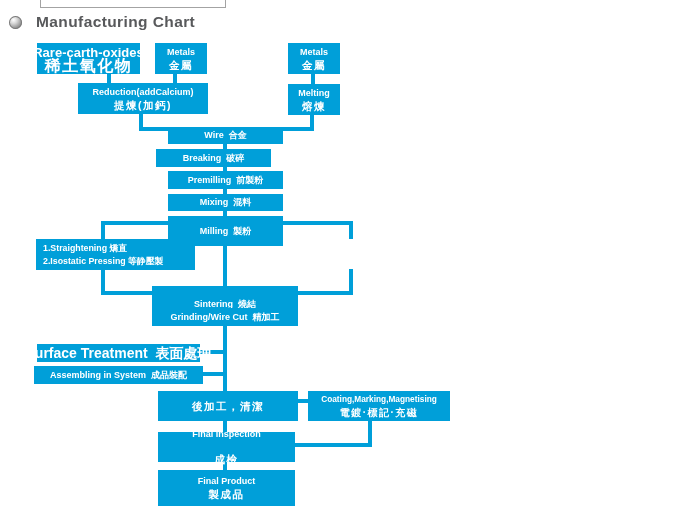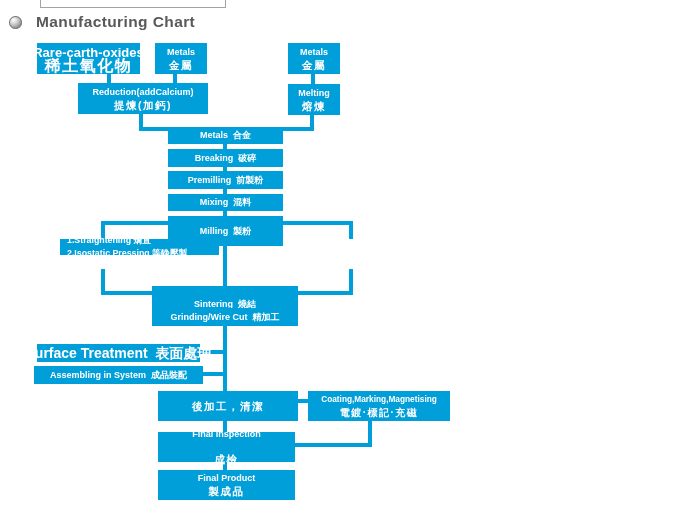--- a/index.html
+++ b/index.html
@@ -94,35 +94,35 @@
     </div>
     <div class="fbox" style="left: 78px; top: 83px; width: 130px; height: 31px; background: rgb(0, 159, 217);">
       <span class="ln" style="font-size: 9px;">Reduction(addCalcium)</span>
       <span class="ln cjk" style="font-size: 10.5px;">提煉(加鈣)</span>
     </div>
     <div class="fbox" style="left: 288px; top: 84px; width: 52px; height: 31px; background: rgb(0, 159, 217);">
       <span class="ln" style="font-size: 9px;">Melting</span>
       <span class="ln cjk" style="font-size: 10.5px;">熔煉</span>
     </div>
     <div class="fbox" style="left: 168px; top: 127px; width: 115px; height: 17px; background: rgb(0, 159, 217);">
-      <span class="ln" style="font-size: 9px;">Metals  合金</span>
+      <span class="ln" style="font-size: 9px;">Wire  合金</span>
     </div>
-    <div class="fbox" style="left: 168px; top: 149px; width: 115px; height: 18px; background: rgb(0, 159, 217);">
+    <div class="fbox" style="left: 156px; top: 149px; width: 115px; height: 18px; background: rgb(0, 159, 217);">
       <span class="ln" style="font-size: 9px;">Breaking  破碎</span>
     </div>
     <div class="fbox" style="left: 168px; top: 171px; width: 115px; height: 18px; background: rgb(0, 159, 217);">
       <span class="ln" style="font-size: 9px;">Premilling  前製粉</span>
     </div>
     <div class="fbox" style="left: 168px; top: 194px; width: 115px; height: 17px; background: rgb(0, 159, 217);">
       <span class="ln" style="font-size: 9px;">Mixing  混料</span>
     </div>
     <div class="fbox" style="left: 168px; top: 216px; width: 115px; height: 30px; background: rgb(0, 159, 217);">
       <span class="ln" style="font-size: 9px;">Milling  製粉</span>
     </div>
-    <div class="fbox left" style="left: 36px; top: 239px; width: 159px; height: 16px; background: rgb(0, 159, 217); margin-left: 24px;">
+    <div class="fbox left" style="left: 36px; top: 239px; width: 159px; height: 31px; background: rgb(0, 159, 217);">
       <span class="ln" style="font-size: 8.8px;">1.Straightening 矯直</span>
       <span class="ln" style="font-size: 8.8px;">2.Isostatic Pressing 等静壓製</span>
     </div>
     <div class="fbox" style="left: 152px; top: 286px; width: 146px; height: 36px; background: rgb(0, 159, 217); justify-content: center;">
       <span class="ln" style="font-size: 9px;">Sintering  燒結</span>
     </div>
     <div class="fbox" style="left: 152px; top: 308px; width: 146px; height: 18px; background: rgb(0, 159, 217);">
       <span class="ln" style="font-size: 9px;">Grinding/Wire Cut  精加工</span>
     </div>
     <div class="fbox" style="left: 37px; top: 344px; width: 163px; height: 18px; background: rgb(0, 159, 217);">
@@ -135,17 +135,17 @@
       <span class="ln cjk" style="font-size: 10.5px;">後加工，清潔</span>
     </div>
     <div class="fbox" style="left: 308px; top: 391px; width: 142px; height: 30px; background: rgb(0, 159, 217);">
       <span class="ln" style="font-size: 8.3px;">Coating,Marking,Magnetising</span>
       <span class="ln cjk" style="font-size: 10px;">電鍍·標記·充磁</span>
     </div>
     <div class="fbox" style="left: 158px; top: 432px; width: 137px; height: 30px; background: rgb(0, 159, 217); gap: 12px;">
       <span class="ln" style="font-size: 9px;">Final Inspection</span>
       <span class="ln cjk" style="font-size: 10.5px; text-align: center;">成檢</span>
     </div>
-    <div class="fbox" style="left: 158px; top: 470px; width: 137px; height: 30px; background: rgb(0, 159, 217);">
+    <div class="fbox" style="left: 158px; top: 470px; width: 137px; height: 36px; background: rgb(0, 159, 217);">
       <span class="ln" style="font-size: 9px;">Final Product</span>
       <span class="ln cjk" style="font-size: 10.5px;">製成品</span>
     </div>
   </div>
 
 </body></html>

